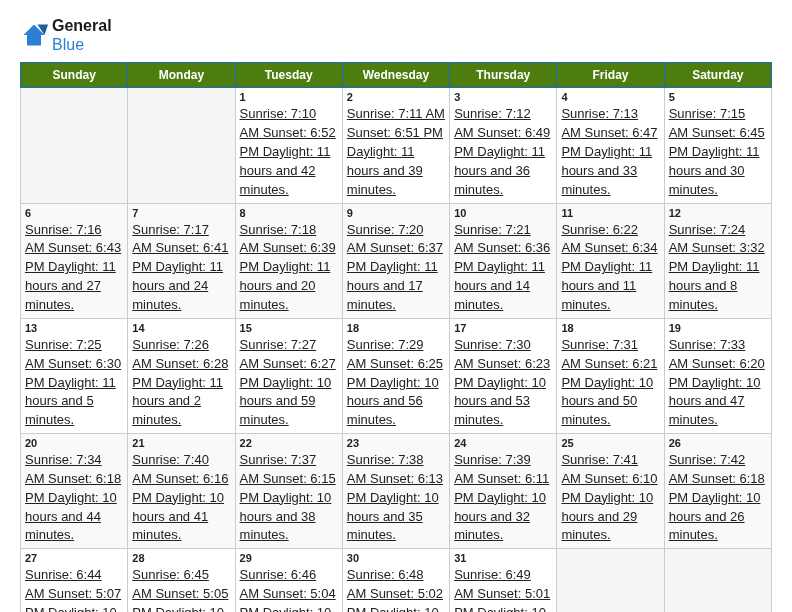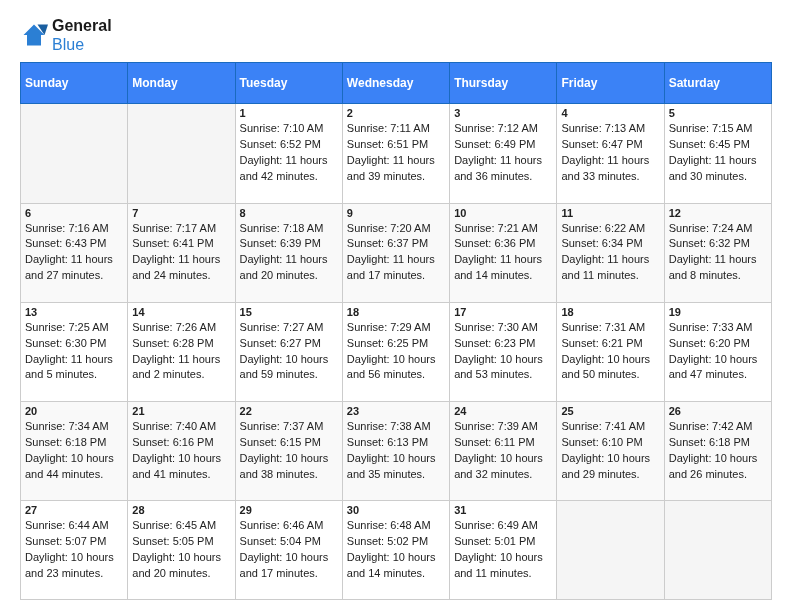--- a/index.html
+++ b/index.html
@@ -45,26 +45,26 @@
       color: #444;
     }
     .calendar {
       flex: 1;
       border: 1px solid #ccc;
       border-collapse: collapse;
       width: 100%;
       table-layout: fixed;
     }
     .calendar th {
-      background: #3b82f6;
+      background: #4d7c0f;
       color: #fff;
       font-size: 12px;
       font-weight: bold;
-      padding: 13px 4px;
-      text-align: left;
+      padding: 5px 4px;
+      text-align: center;
       border: 1px solid #1a6abf;
     }
     .calendar td {
       border: 1px solid #ccc;
       vertical-align: top;
       padding: 3px 4px;
       font-size: 9.5px;
       color: #222;
       background: #fff;
       height: 82px;
@@ -75,23 +75,24 @@
     .calendar tr:nth-child(even) td:not(.empty) {
       background: #f9f9f9;
     }
     .day-num {
       font-size: 11px;
       font-weight: bold;
       margin-bottom: 2px;
       display: block;
     }
     .cell-text {
-      font-size: 11px;
+      font-size: 13px;
       line-height: 1.45;
       color: #222;
+      text-decoration: underline;
     }
   </style>
 </head>
 <body>
 
 <div class="page">
   <div class="header">
     <div class="logo">
       <svg class="logo-icon" viewBox="0 0 32 32">
         <polygon points="16,4 28,16 24,16 24,28 8,28 8,16 4,16" fill="#2b7fd4"></polygon>
@@ -188,21 +189,21 @@
           </td>
           <td>
             <span class="day-num">11</span>
             <div class="cell-text">Sunrise: 6:22 AM
 Sunset: 6:34 PM
 Daylight: 11 hours and 11 minutes.</div>
           </td>
           <td>
             <span class="day-num">12</span>
             <div class="cell-text">Sunrise: 7:24 AM
-Sunset: 6:32 PM
+Sunset: 3:32 PM
 Daylight: 11 hours and 8 minutes.</div>
           </td>
         </tr>
         <tr>
           <td>
             <span class="day-num">13</span>
             <div class="cell-text">Sunrise: 7:25 AM
 Sunset: 6:30 PM
 Daylight: 11 hours and 5 minutes.</div>
           </td>

